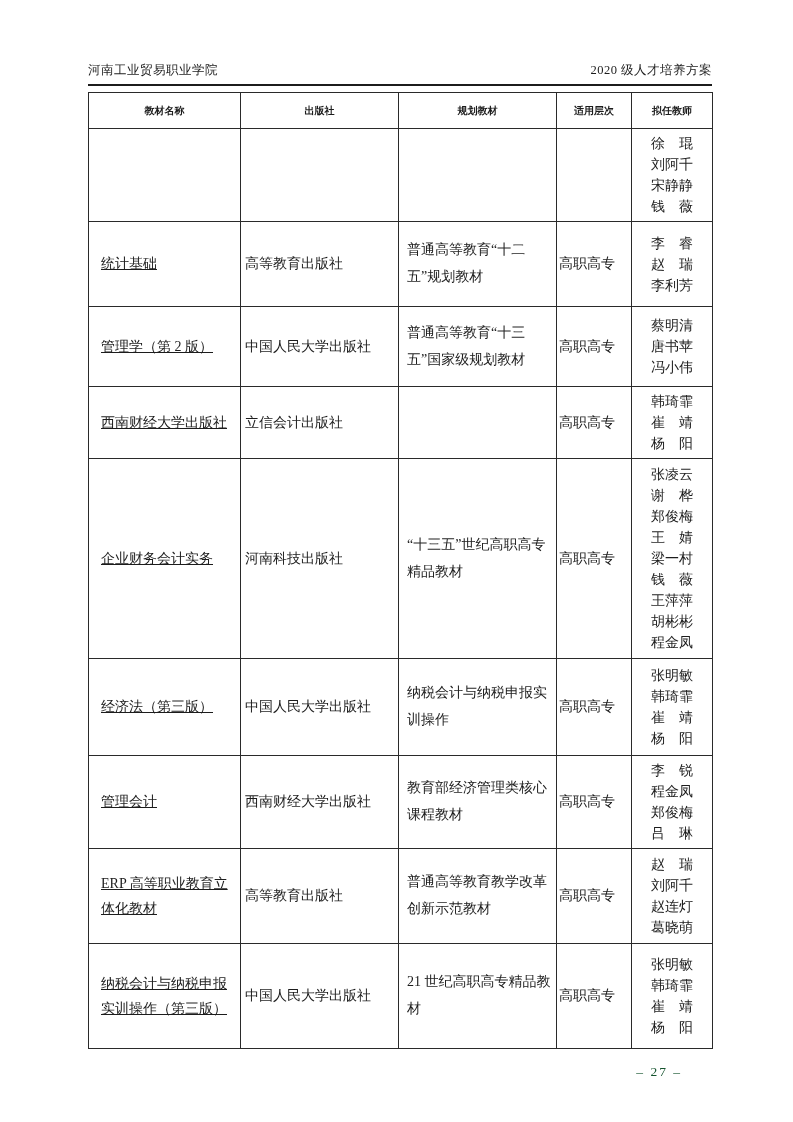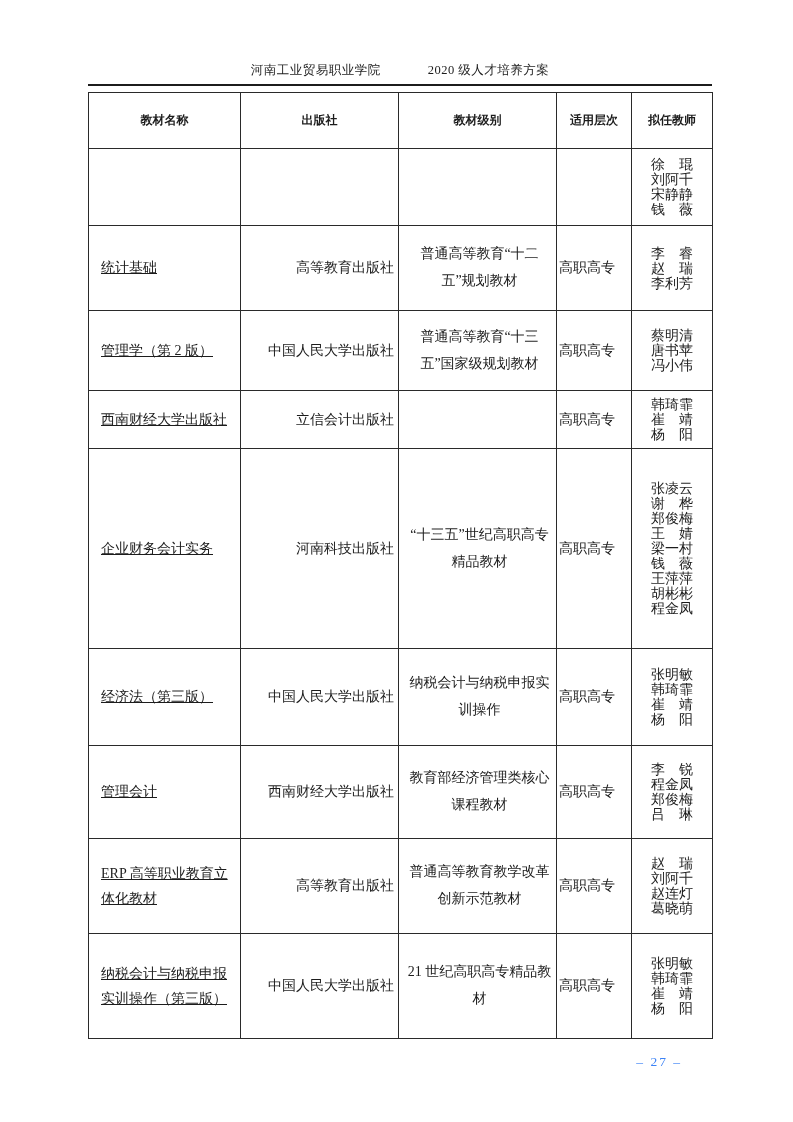--- a/index.html
+++ b/index.html
@@ -12,21 +12,21 @@
     color: #1c1c1c;
   }
   .page {
     box-sizing: border-box;
     width: 793px;
     height: 1122px;
     padding: 62px 81px 0 88px;
   }
   .running-header {
     display: flex;
-    justify-content: center;
+    justify-content: space-between;
     align-items: flex-end;
     font-size: 12.5px;
     line-height: 17px;
     letter-spacing: 0.5px;
     gap: 47px;
   }
   .header-rule {
     border-bottom: 2px solid #1c1c1c;
     margin-top: 5px;
   }
@@ -37,57 +37,57 @@
     margin-top: 6px;
   }
   .tb th, .tb td {
     border: 1px solid #2a2a2a;
     vertical-align: middle;
     font-size: 14px;
     overflow: hidden;
   }
   .tb th {
     font-weight: bold;
-    font-size: 12px;
+    font-size: 10px;
     height: 31px;
     text-align: center;
-    padding: 12px;
+    padding: 2px;
   }
   .c-name {
     text-align: left;
     padding: 4px 8px 4px 12px;
     line-height: 1.8;
     text-decoration: underline;
   }
   .c-pub {
-    text-align: right;
+    text-align: left;
     padding: 4px 4px;
     line-height: 1.8;
   }
   .c-level {
-    text-align: center;
+    text-align: left;
     padding: 4px 4px 4px 8px;
     line-height: 1.9;
   }
   .c-tier {
     text-align: left;
     padding: 4px 2px;
   }
   .c-teachers {
     text-align: center;
     padding: 4px 2px;
     white-space: pre-line;
-    line-height: 15px;
+    line-height: 21px;
   }
   .footer {
     text-align: right;
     padding-right: 30px;
     margin-top: 15px;
     font-size: 13.5px;
-    color: #3b82f6;
+    color: #14532d;
     letter-spacing: 2px;
   }
 </style>
 </head>
 <body>
 
 <div class="page">
 
   <div class="running-header">
     <span>河南工业贸易职业学院</span>
@@ -100,21 +100,21 @@
       <col style="width:152px">
       <col style="width:158px">
       <col style="width:158px">
       <col style="width:75px">
       <col style="width:81px">
     </colgroup>
     <thead>
       <tr>
         <th>教材名称</th>
         <th>出版社</th>
-        <th>教材级别</th>
+        <th>规划教材</th>
         <th>适用层次</th>
         <th>拟任教师</th>
       </tr>
     </thead>
     <tbody>
       <tr style="height:77px">
         <td class="c-name"></td>
         <td class="c-pub"></td>
         <td class="c-level"></td>
         <td class="c-tier"></td>

